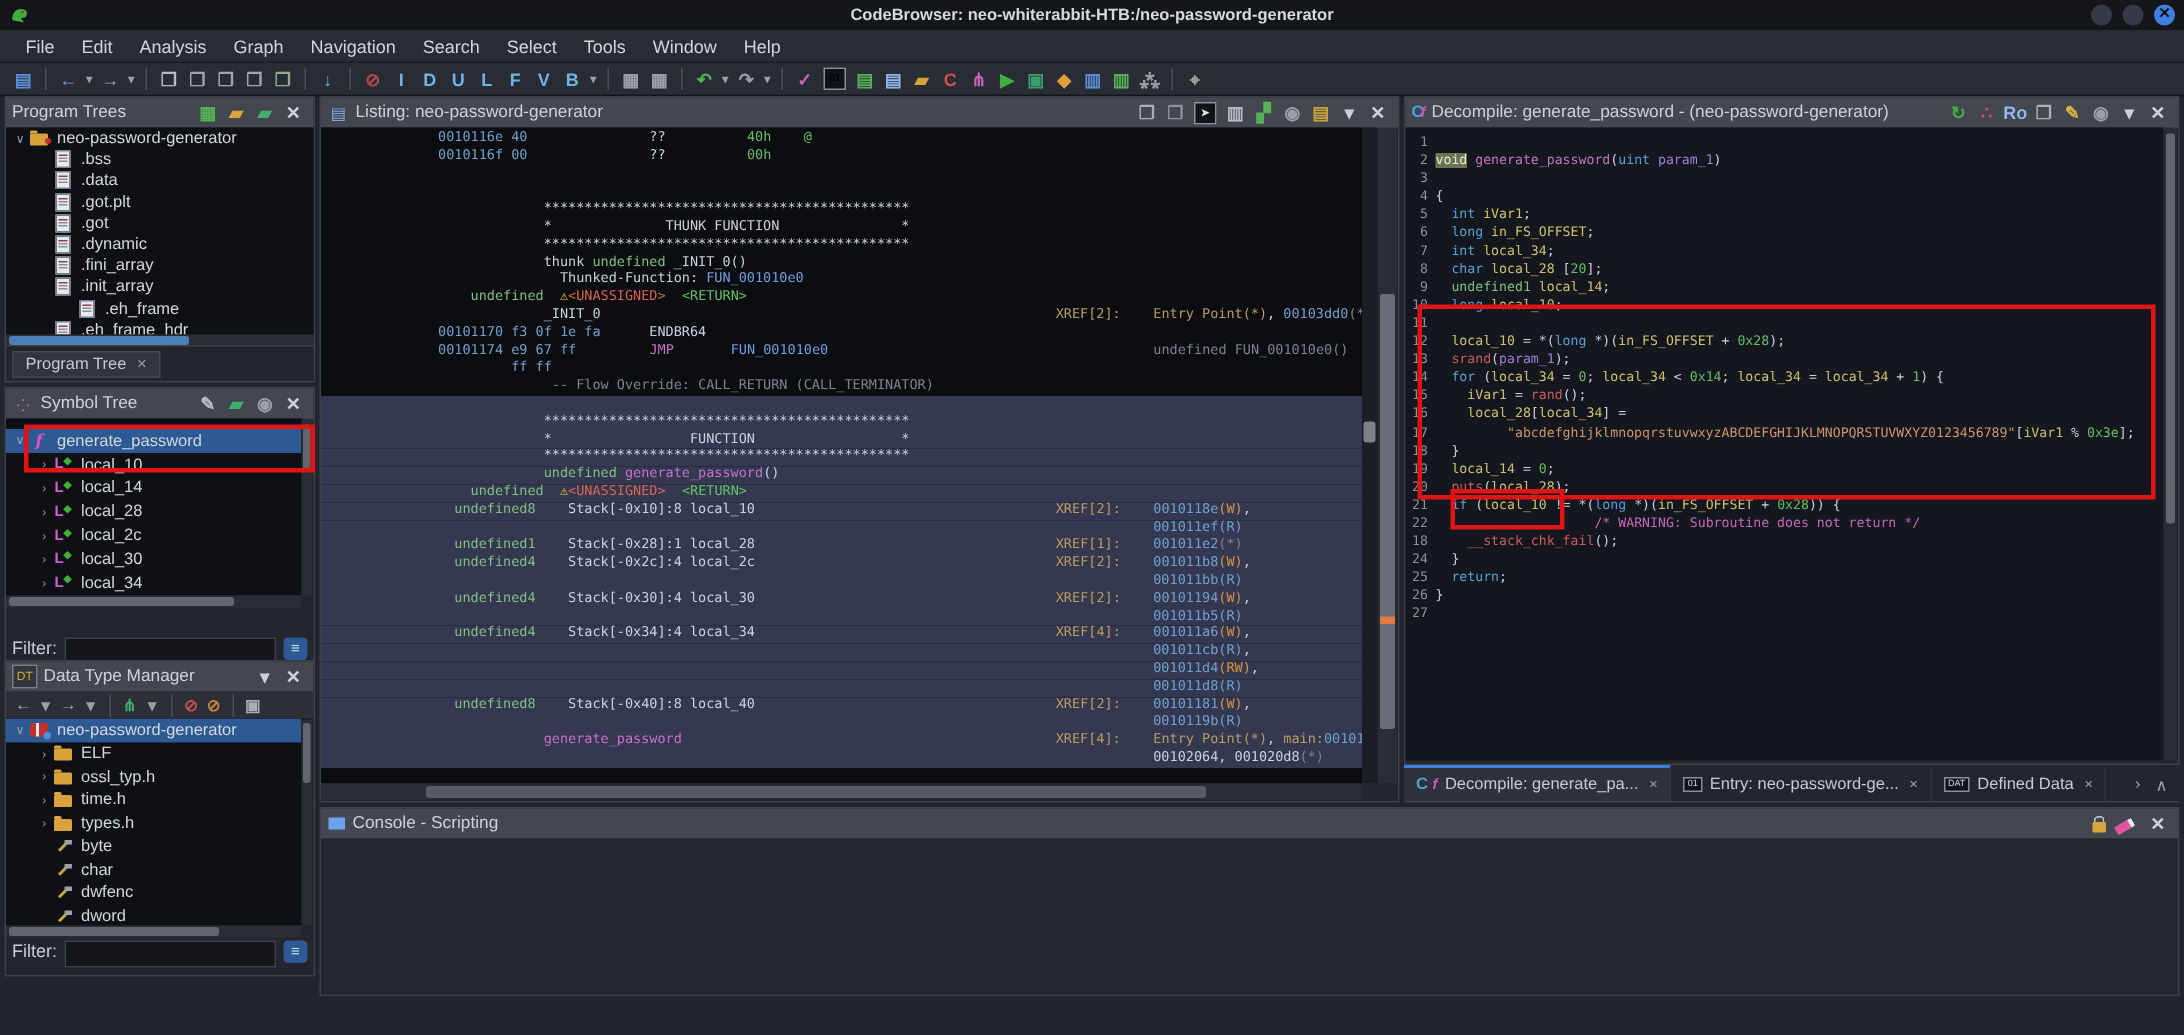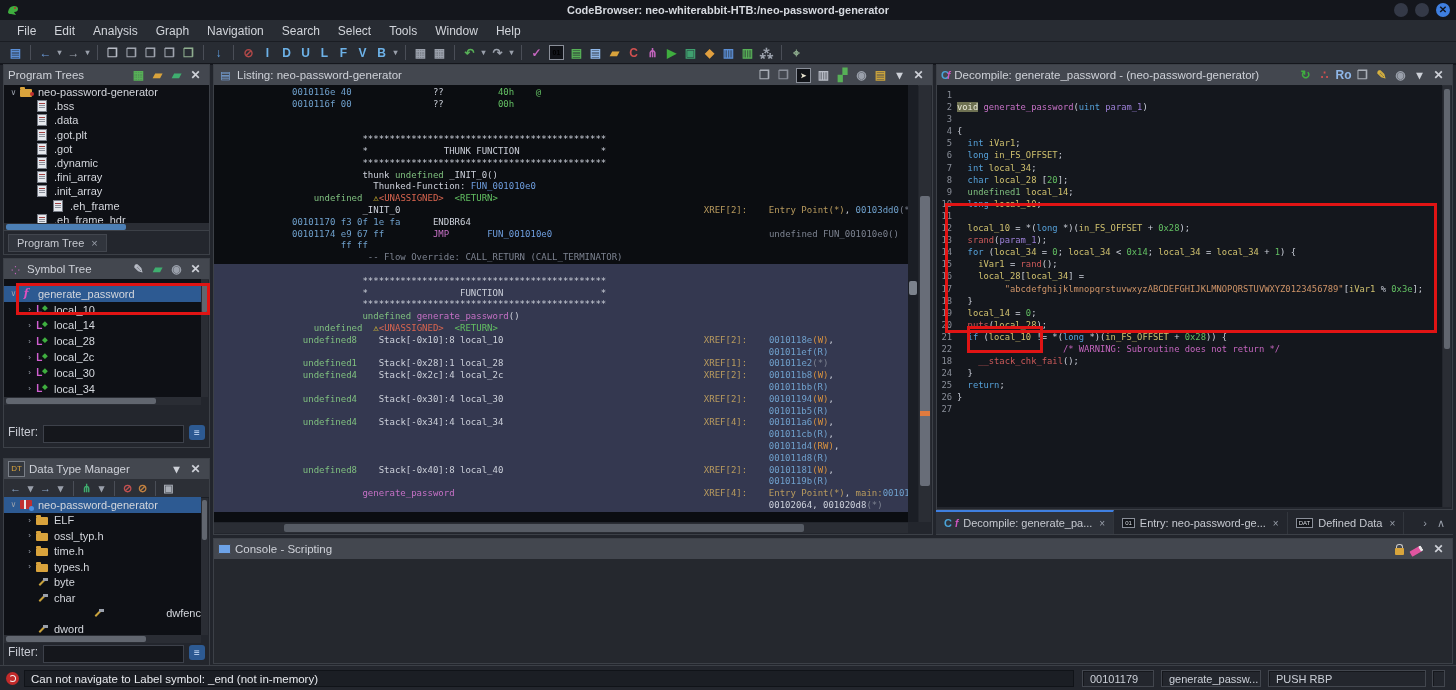--- a/index.html
+++ b/index.html
@@ -373,21 +373,21 @@
       <div class="thumb" style="left:2px;top:1px;width:150px;height:6px;"></div>
     </div>
     <div class="filterrow" style="bottom:0;">
       <span>Filter:</span>
       <input style="">
       <div class="fbtn">≡</div>
     </div>
     <div class="redbox" style="left:12px;top:24px;width:188px;height:26px;"></div>
   </div>
 
-  <div class="panel" style="left:3px;top:458px;width:207px;height:211px;">
+  <div class="panel" style="left:3px;top:440px;width:207px;height:211px;">
     <div class="phead">
       <span class="hic boxed" style="color:#d9a33c;font-size:8px;">DT</span>
       <span class="title">Data Type Manager</span>
       <span class="hicons" style="display:flex">
           <span class="tbi">▾</span>
           <span class="tbi">✕</span>
         </span>
     </div>
     <div class="dtm-toolbar">
         <span class="tbi" style="color: rgb(143, 168, 200);">←</span>
@@ -446,21 +446,21 @@
           </span>
           <span class="tlabel">byte</span>
         </div>
         <div class="trow dt-row" style="padding-left: 20px;">
           <span class="exp"></span>
           <span class="ic-wrap">
             <div class="mini-hammer"></div>
           </span>
           <span class="tlabel">char</span>
         </div>
-        <div class="trow dt-row" style="padding-left: 20px; justify-content: space-between;">
+        <div class="trow dt-row" style="padding-left: 20px;">
           <span class="exp"></span>
           <span class="ic-wrap">
             <div class="mini-hammer"></div>
           </span>
           <span class="tlabel">dwfenc</span>
         </div>
         <div class="trow dt-row" style="padding-left: 20px;">
           <span class="exp"></span>
           <span class="ic-wrap">
             <div class="mini-hammer"></div>
@@ -630,24 +630,14 @@
       <span class="title">Console - Scripting</span>
       <span class="hicons" style="display:flex;gap:6px;align-items:center;">
           <div class="mini-lock"></div>
           <div class="mini-eraser"></div>
           <span class="tbi">✕</span>
         </span>
     </div>
     <div id="console-body"></div>
   </div>
 
-  <div class="statusbar">
-    <div class="erricon"></div>
-    <div class="statmsg">Can not navigate to Label symbol: _end (not in-memory)</div>
-    <div class="sfields" id="s-fields">
-        <div class="sfield">00101179</div>
-        <div class="sfield">generate_passw...</div>
-        <div class="sfield">PUSH RBP</div>
-      </div>
-    <div class="sfield tiny" style="margin-left:6px;"></div>
-  </div>
 
 </div>
 
 </body></html>

